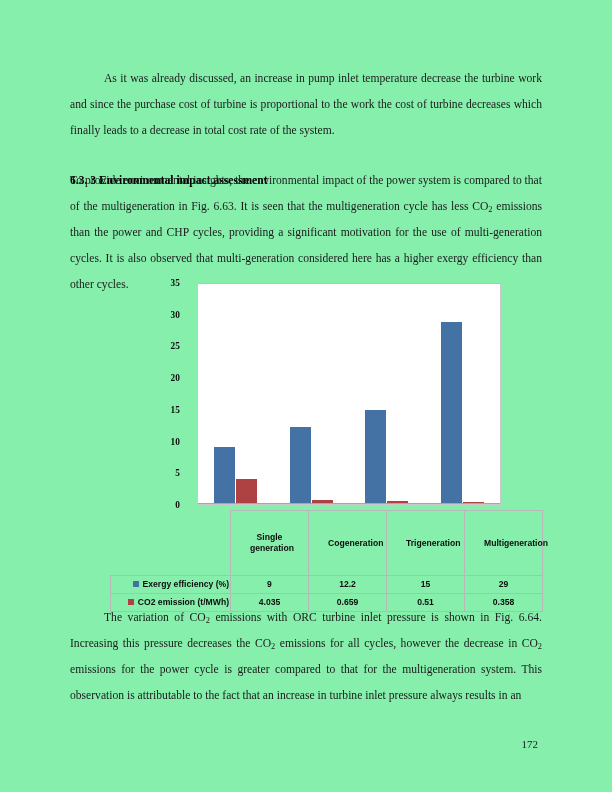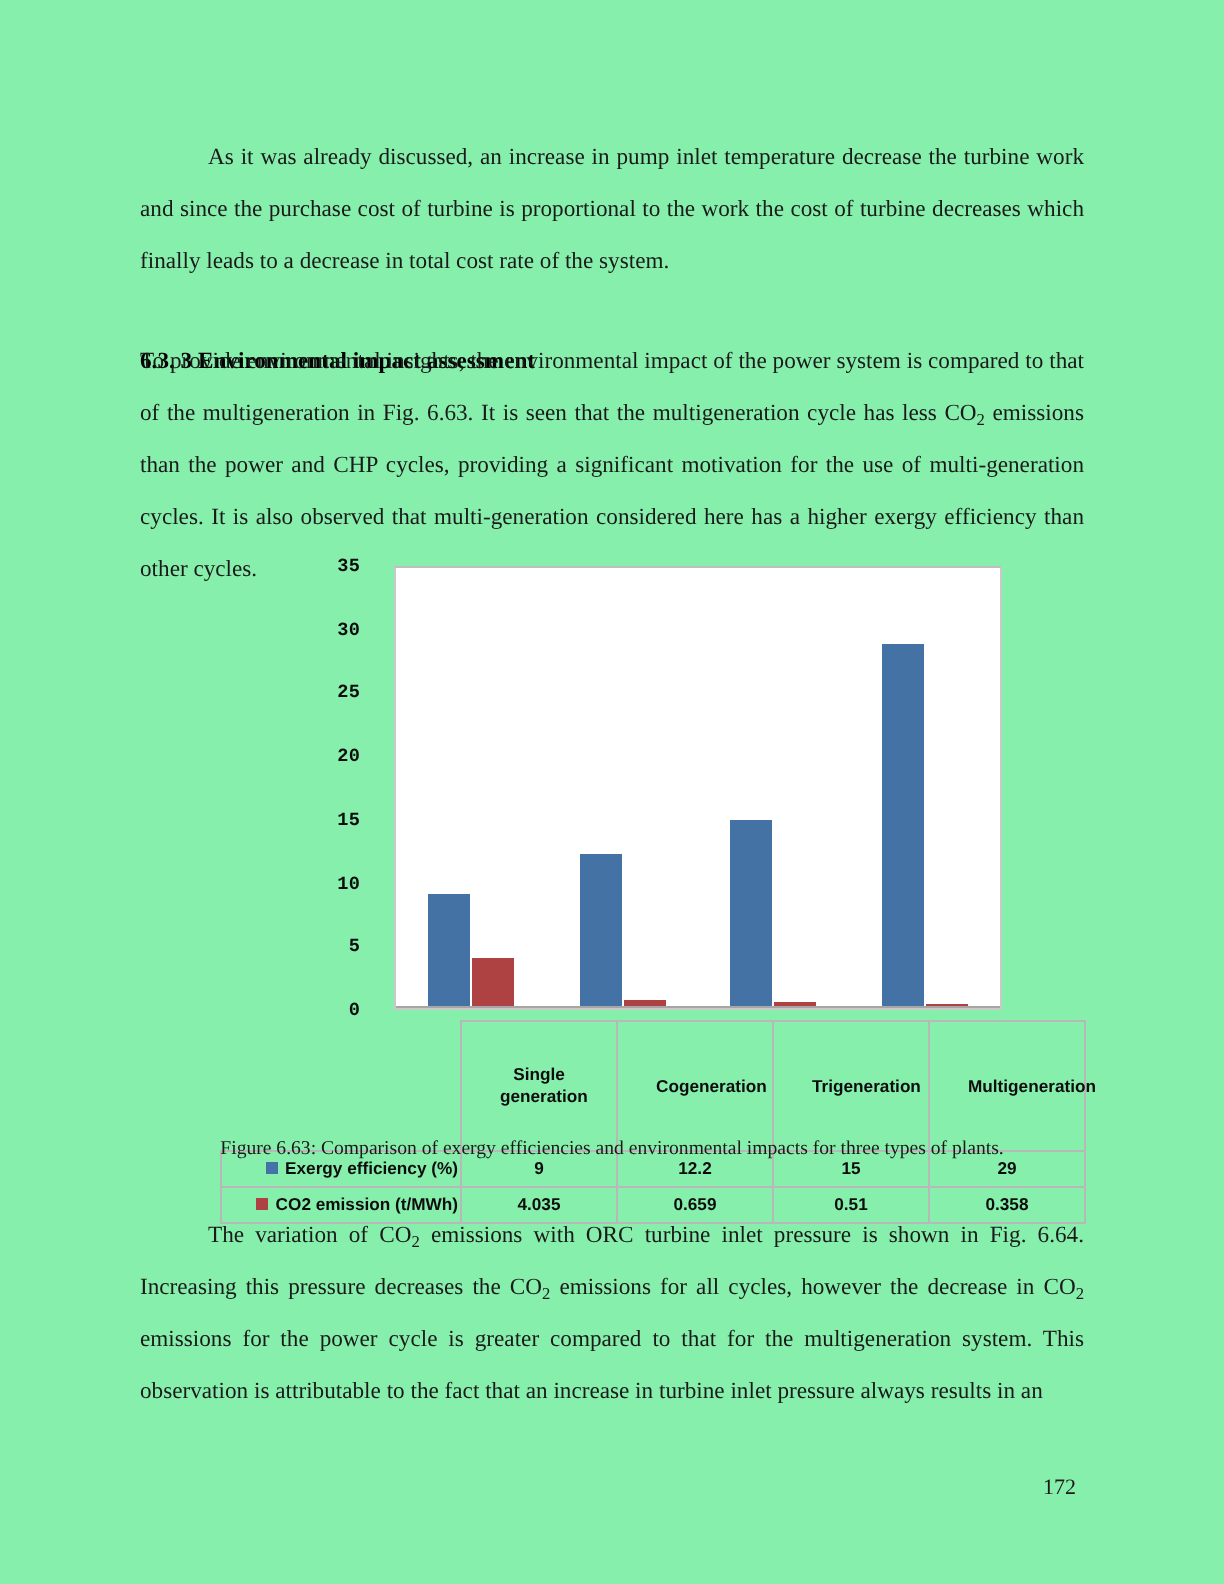--- a/index.html
+++ b/index.html
@@ -51,21 +51,21 @@
     position: absolute;
     left: 70px;
     top: 278px;
     width: 472px;
   }
 
   .chart-area {
     position: relative;
     width: 472px;
     height: 232px;
-    font-family: Liberation Mono, monospace;
+    font-family: Liberation Serif, serif;
   }
 
   
   .yaxis {
     position: absolute;
     left: 0px;
     top: 0px;
     width: 118px;
     height: 232px;
   }
@@ -237,19 +237,18 @@
           <td class="rowhead"><span class="legend-swatch red"></span><span>CO2 emission (t/MWh)</span></td>
           <td>4.035</td>
           <td>0.659</td>
           <td>0.51</td>
           <td>0.358</td>
         </tr>
       </tbody>
     </table>
   </div>
 
-  <div class="caption" style="top: 568px;">Figure 6.63: Comparison of exergy efficiencies and environmental impacts for three types of plants.</div>
 
   <div class="body-text indent" style="top: 605px;"><span>The variation of CO</span><sub>2</sub><span> emissions with ORC turbine inlet pressure is shown in Fig. 6.64. Increasing this pressure decreases the CO</span><sub>2</sub><span> emissions for all cycles, however the decrease in CO</span><sub>2</sub><span> emissions for the power cycle is greater compared to that for the multigeneration system. This observation is attributable to the fact that an increase in turbine inlet pressure always results in an</span></div>
 
   <div class="page-number" style="top: 738px;">172</div>
 
 </div>
 
 </body></html>

